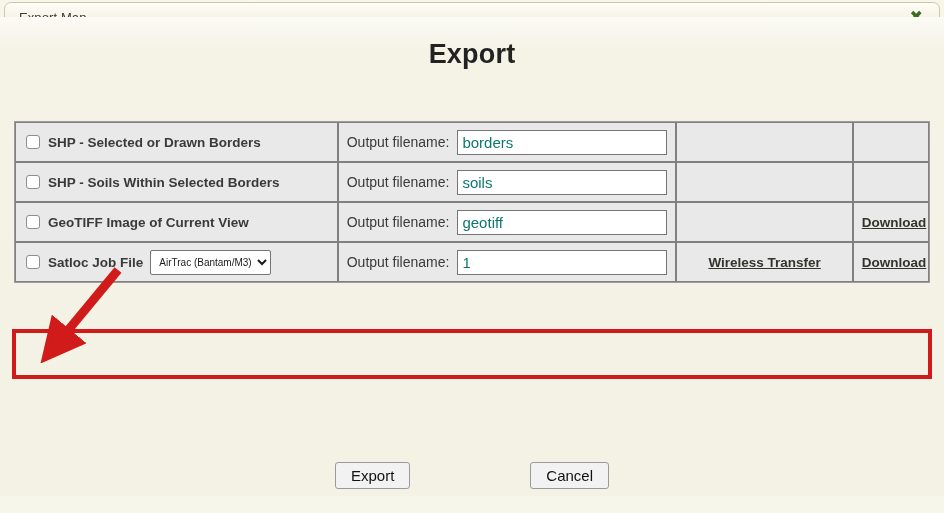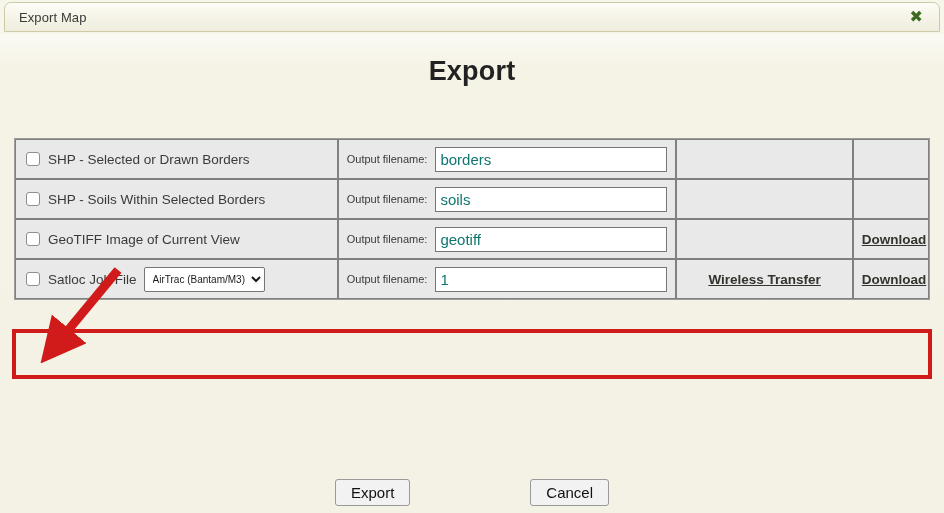--- a/index.html
+++ b/index.html
@@ -44,21 +44,21 @@
     color: #3a6b20;
     line-height: 1;
     cursor: pointer;
     font-family: "DejaVu Sans", sans-serif;
   }
 
   
   .dialog-body {
     position: absolute;
     left: 0;
-    top: 34px;
+    top: 17px;
     width: 944px;
     height: 479px;
     background: linear-gradient(to bottom, #fbfaf4 0%, #f5f3e6 34px, #f4f2e5 100%);
   }
 
   .page-title {
     text-align: center;
     font-size: 27px;
     font-weight: bold;
     color: #222;
@@ -99,20 +99,21 @@
 
   .type-cell {
     display: flex;
     align-items: center;
     gap: 7px;
   }
   .type-label {
     font-size: 13.5px;
     color: #3a3a3a;
     white-space: nowrap;
+    font-weight: bold;
   }
 
   input[type="checkbox"].cb {
     -webkit-appearance: none;
     appearance: none;
     width: 14px;
     height: 14px;
     margin: 0 1px 0 2px;
     border: 1px solid #8e8e8e;
     border-radius: 3px;
@@ -131,21 +132,21 @@
     background: #ffffff;
     padding: 0 2px 0 4px;
   }
 
   .name-cell {
     display: flex;
     align-items: center;
     gap: 8px;
   }
   .name-label {
-    font-size: 11px;
+    font-size: 14px;
     color: #3a3a3a;
     white-space: nowrap;
   }
   input.fname {
     font-family: "Liberation Sans", sans-serif;
     font-size: 15px;
     color: #0f766e;
     height: 25px;
     flex: 1 1 auto;
     min-width: 0;

